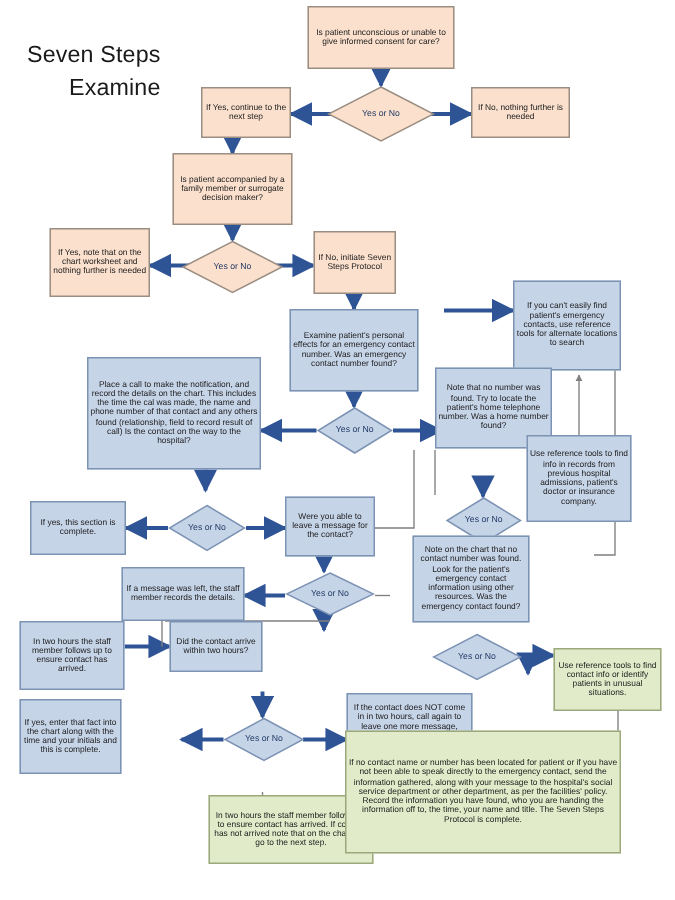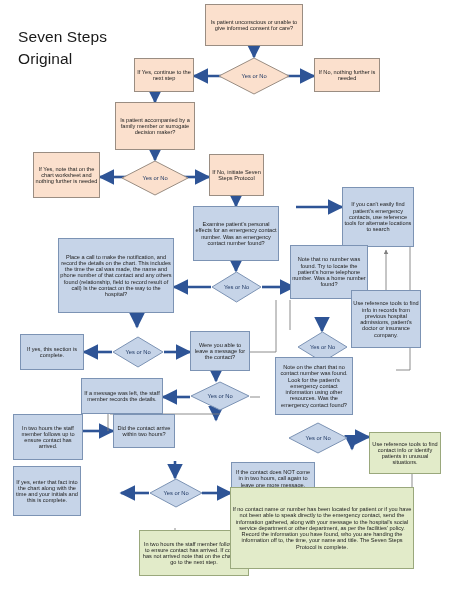--- a/index.html
+++ b/index.html
@@ -23,33 +23,33 @@
   .dia{
     position:absolute;box-sizing:border-box;
     display:flex;align-items:center;justify-content:center;
     text-align:center;color:#1f3864;line-height:1.12;
   }
   .dia .inner{position:relative;z-index:2;}
   .dia svg{position:absolute;left:0;top:0;width:100%;height:100%;z-index:1;}
   .title{
     position:absolute;left:18px;top:26px;
     font-size:15.5px;line-height:1.42;color:#1a1a1a;
-    text-align:left;letter-spacing:0.1px;
+    text-align:right;letter-spacing:0.1px;
   }
   svg.links{position:absolute;left:0;top:0;width:450px;height:600px;z-index:0;pointer-events:none;}
   .node, .dia{z-index:3;}
 </style>
 </head>
 <body>
 
 <div id="canvas">
 
   <div class="title">
     <div>Seven Steps</div>
-    <div>Original</div>
+    <div>Examine</div>
   </div>
 
   <svg class="links" viewBox="0 0 450 600">
     <defs>
       <marker id="ah" markerWidth="7" markerHeight="7" refX="5.4" refY="3" orient="auto">
         <path d="M0,0 L6,3 L0,6 z" fill="#2e5496"></path>
       </marker>
       <marker id="ahs" markerWidth="6" markerHeight="6" refX="4.6" refY="2.6" orient="auto">
         <path d="M0,0 L5,2.6 L0,5.2 z" fill="#7f7f7f"></path>
       </marker>

